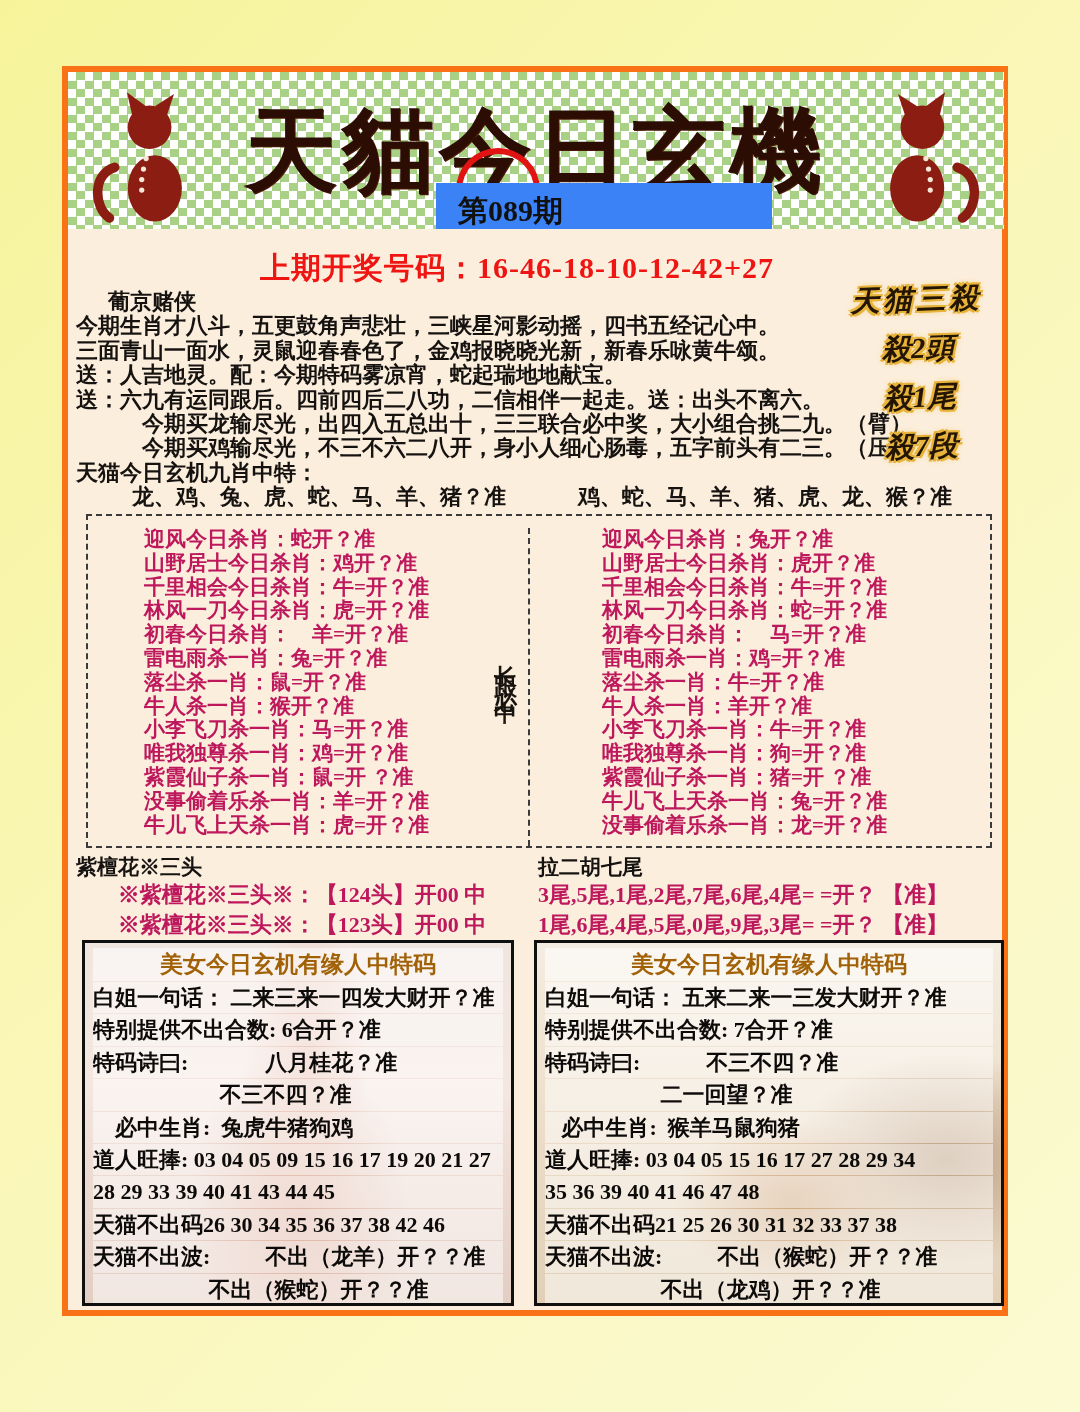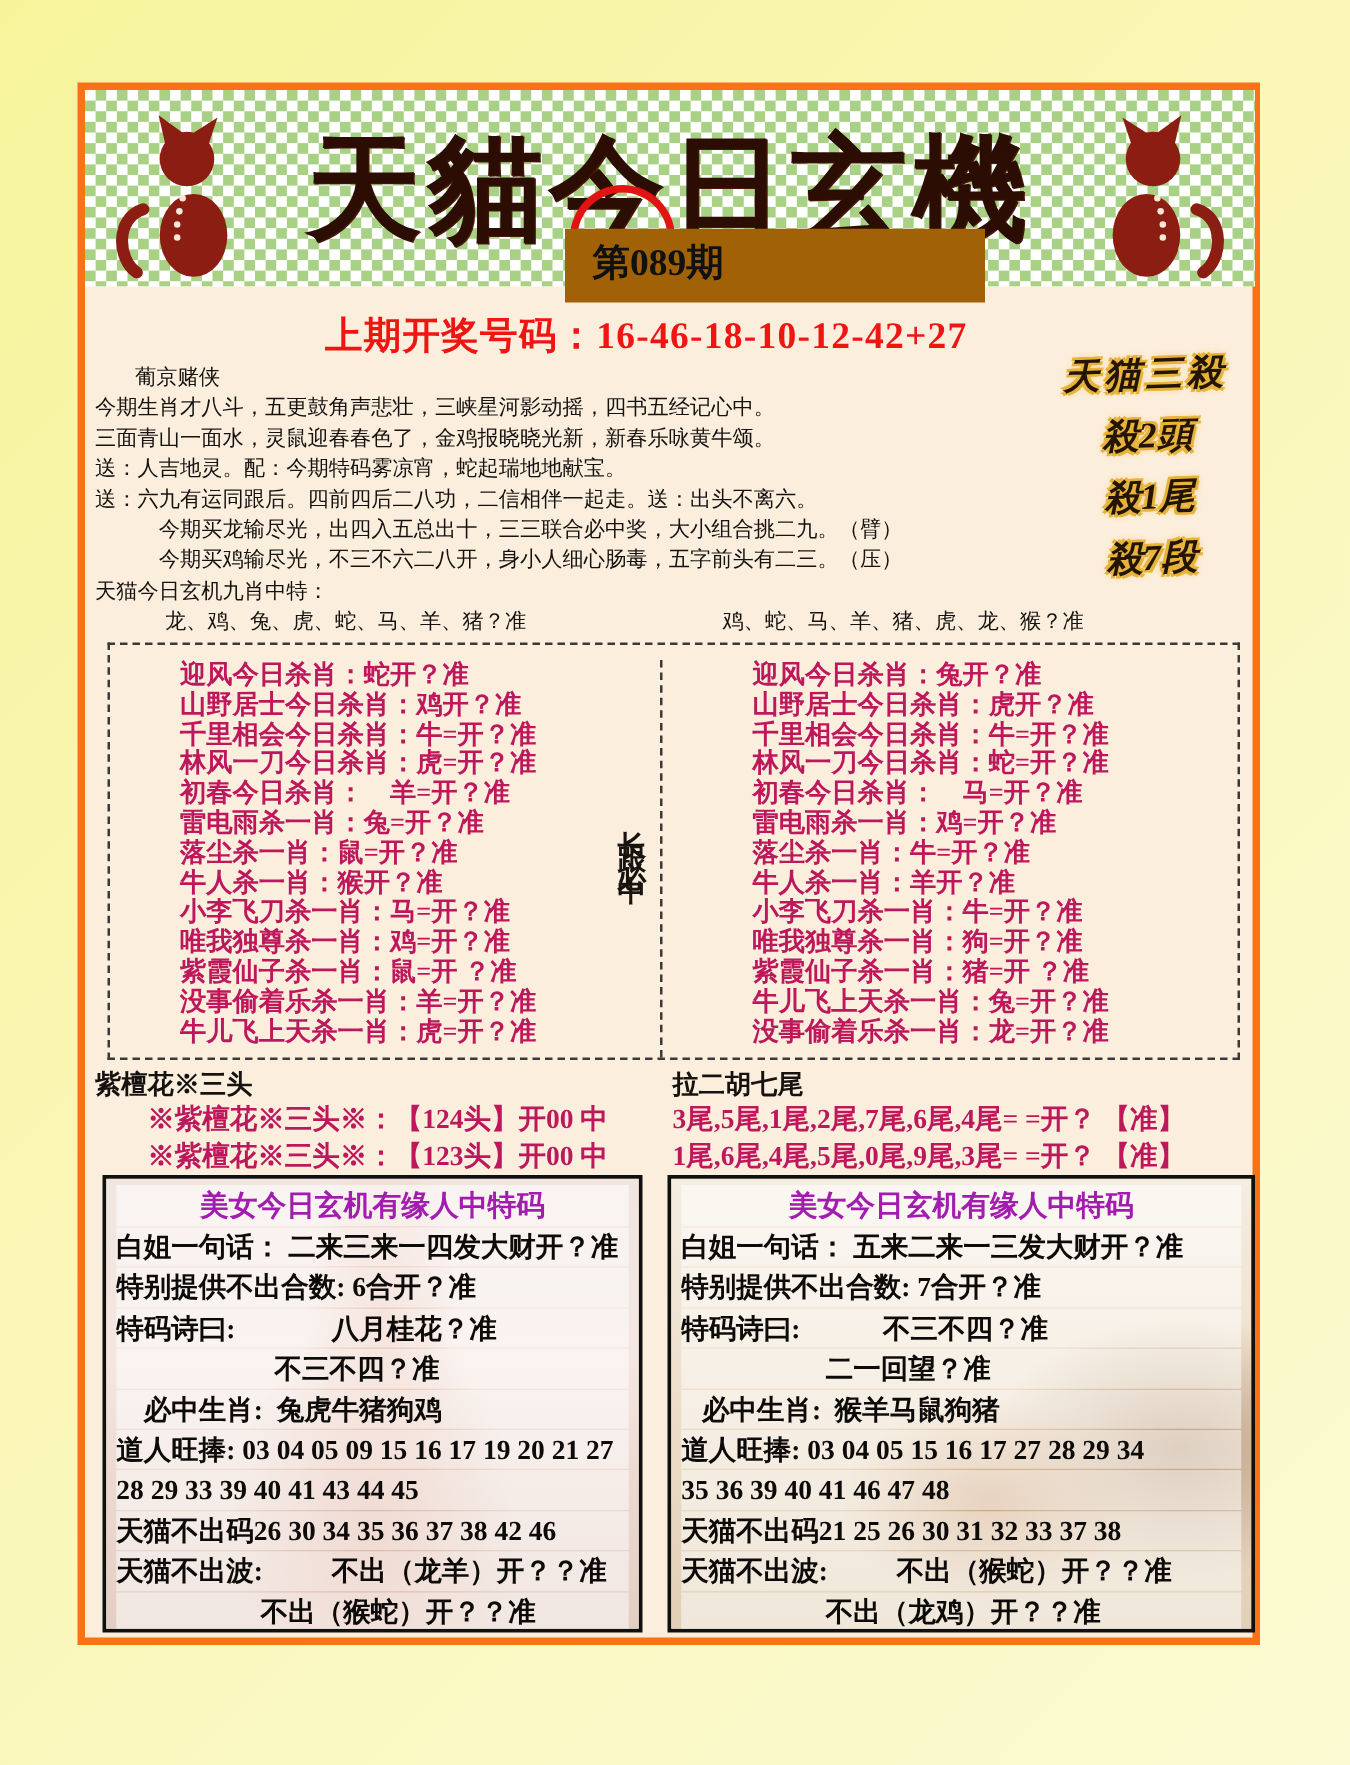--- a/index.html
+++ b/index.html
@@ -28,22 +28,22 @@
     flex:1;text-align:center;font-weight:900;font-size:92px;line-height:150px;
     color:#2c0d04;letter-spacing:5px;white-space:nowrap;
     text-shadow:1px 1px 0 #4a1a08;
   }
   .red-arc{
     position:absolute;left:388px;top:76px;width:84px;height:44px;
     box-sizing:border-box;border:6px solid #e21313;border-bottom:none;
     border-radius:84px 84px 0 0;z-index:2;
   }
   .issue-box{
-    position:absolute;left:384px;top:111px;width:336px;height:59px;
-    background:#a16207;z-index:3;
+    position:absolute;left:368px;top:111px;width:336px;height:46px;
+    background:#3b82f6;z-index:3;
   }
   .issue-box span{
     display:block;padding-left:22px;font-size:30px;font-weight:700;
     line-height:56px;color:#111;
   }
   .prev-draw{
     position:absolute;left:0;top:176px;width:936px;box-sizing:border-box;
     padding-right:38px;text-align:center;
     font-size:30px;font-weight:700;color:#ee1512;letter-spacing:1px;
   }
@@ -56,21 +56,21 @@
   .badge .bline{
     font-size:29px;font-weight:700;font-style:italic;color:#241503;
     white-space:nowrap;
     text-shadow:-2px -2px 0 #e7b33a,2px -2px 0 #e7b33a,-2px 2px 0 #e7b33a,
                  2px 2px 0 #e7b33a,0 0 7px #eec14e;
   }
   .badge .bline:first-child{letter-spacing:4px;}
   
   .poem{
     position:absolute;left:8px;top:218px;width:772px;
-    font-size:17px;font-weight:400;color:#151210;
+    font-size:22px;font-weight:700;color:#151210;
   }
   .poem-row{line-height:24.4px;white-space:pre;}
   .poem-src{padding-left:32px;}
   .nine-row{position:relative;line-height:24.4px;}
   .nine-left{margin-left:56px;}
   .nine-right{position:absolute;left:502px;top:0;white-space:nowrap;}
   
   .dashed-box{
     position:absolute;left:18px;top:442px;width:906px;height:334px;
     box-sizing:border-box;border:2px dashed #3a3a3a;
@@ -110,21 +110,21 @@
   }
   .photo-right{
     background:
       radial-gradient(170px 120px at 55% 72%, #cfa77e 0%, rgba(207,167,126,0) 70%),
       radial-gradient(220px 150px at 88% 60%, #bda083 0%, rgba(189,160,131,0) 70%),
       linear-gradient(180deg,#f4ede1 0%,#ecdcc7 55%,#e1cfb6 100%);
   }
   .pbox-inner{position:absolute;left:0;top:0;right:0;bottom:0;padding:5px 8px;}
   .pbox-header{
     font-size:23px;font-weight:700;line-height:33px;text-align:center;
-    color:#a21caf;background:rgba(255,255,255,.55);margin-bottom:1px;
+    color:#a16207;background:rgba(255,255,255,.55);margin-bottom:1px;
   }
   .pbox-row{
     font-size:22px;font-weight:700;line-height:31.4px;color:#0d0b09;
     white-space:pre;background:rgba(255,255,255,.5);margin-bottom:1px;overflow:hidden;
   }
 </style>
 </head>
 <body>
 
 <div class="page">

